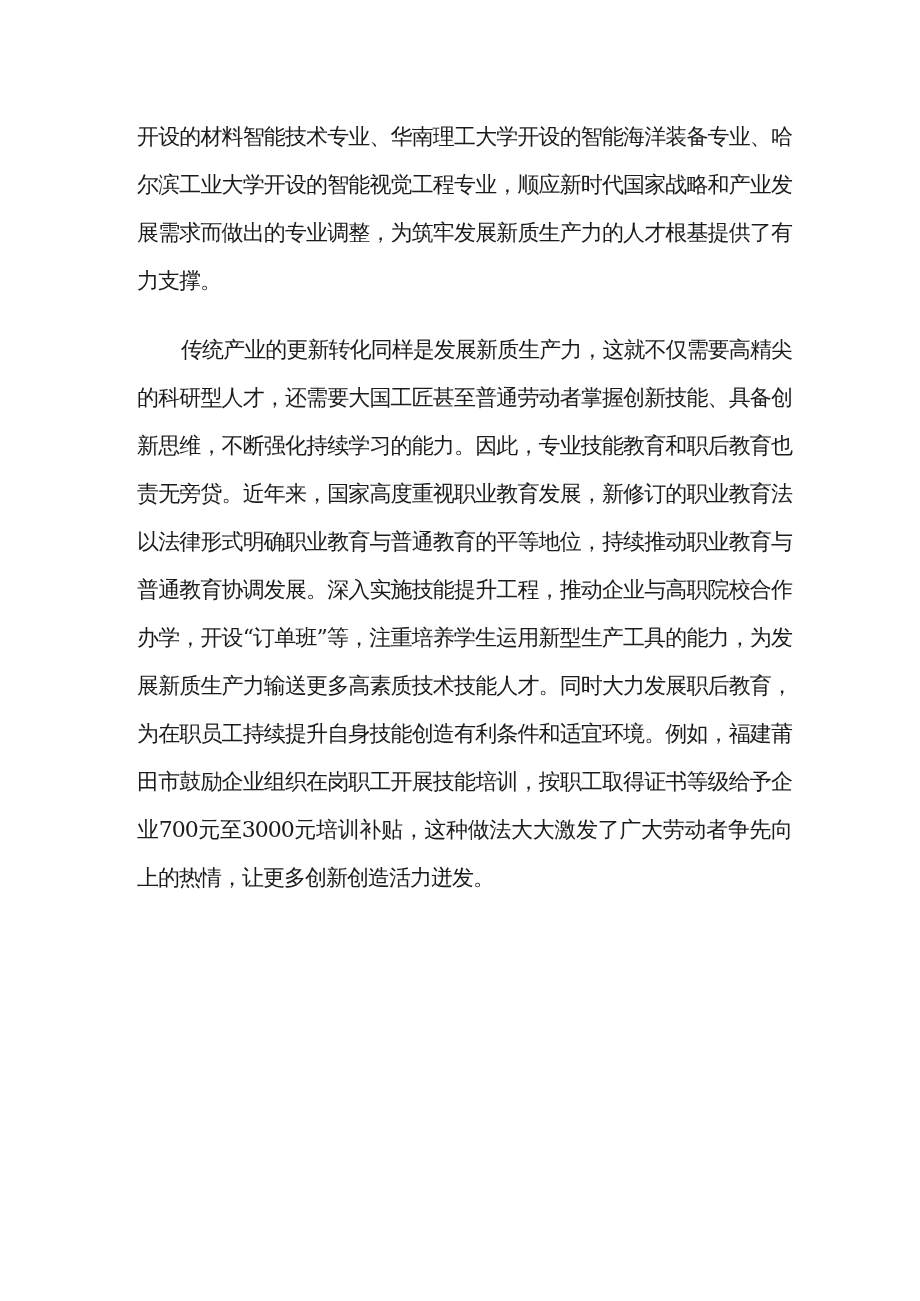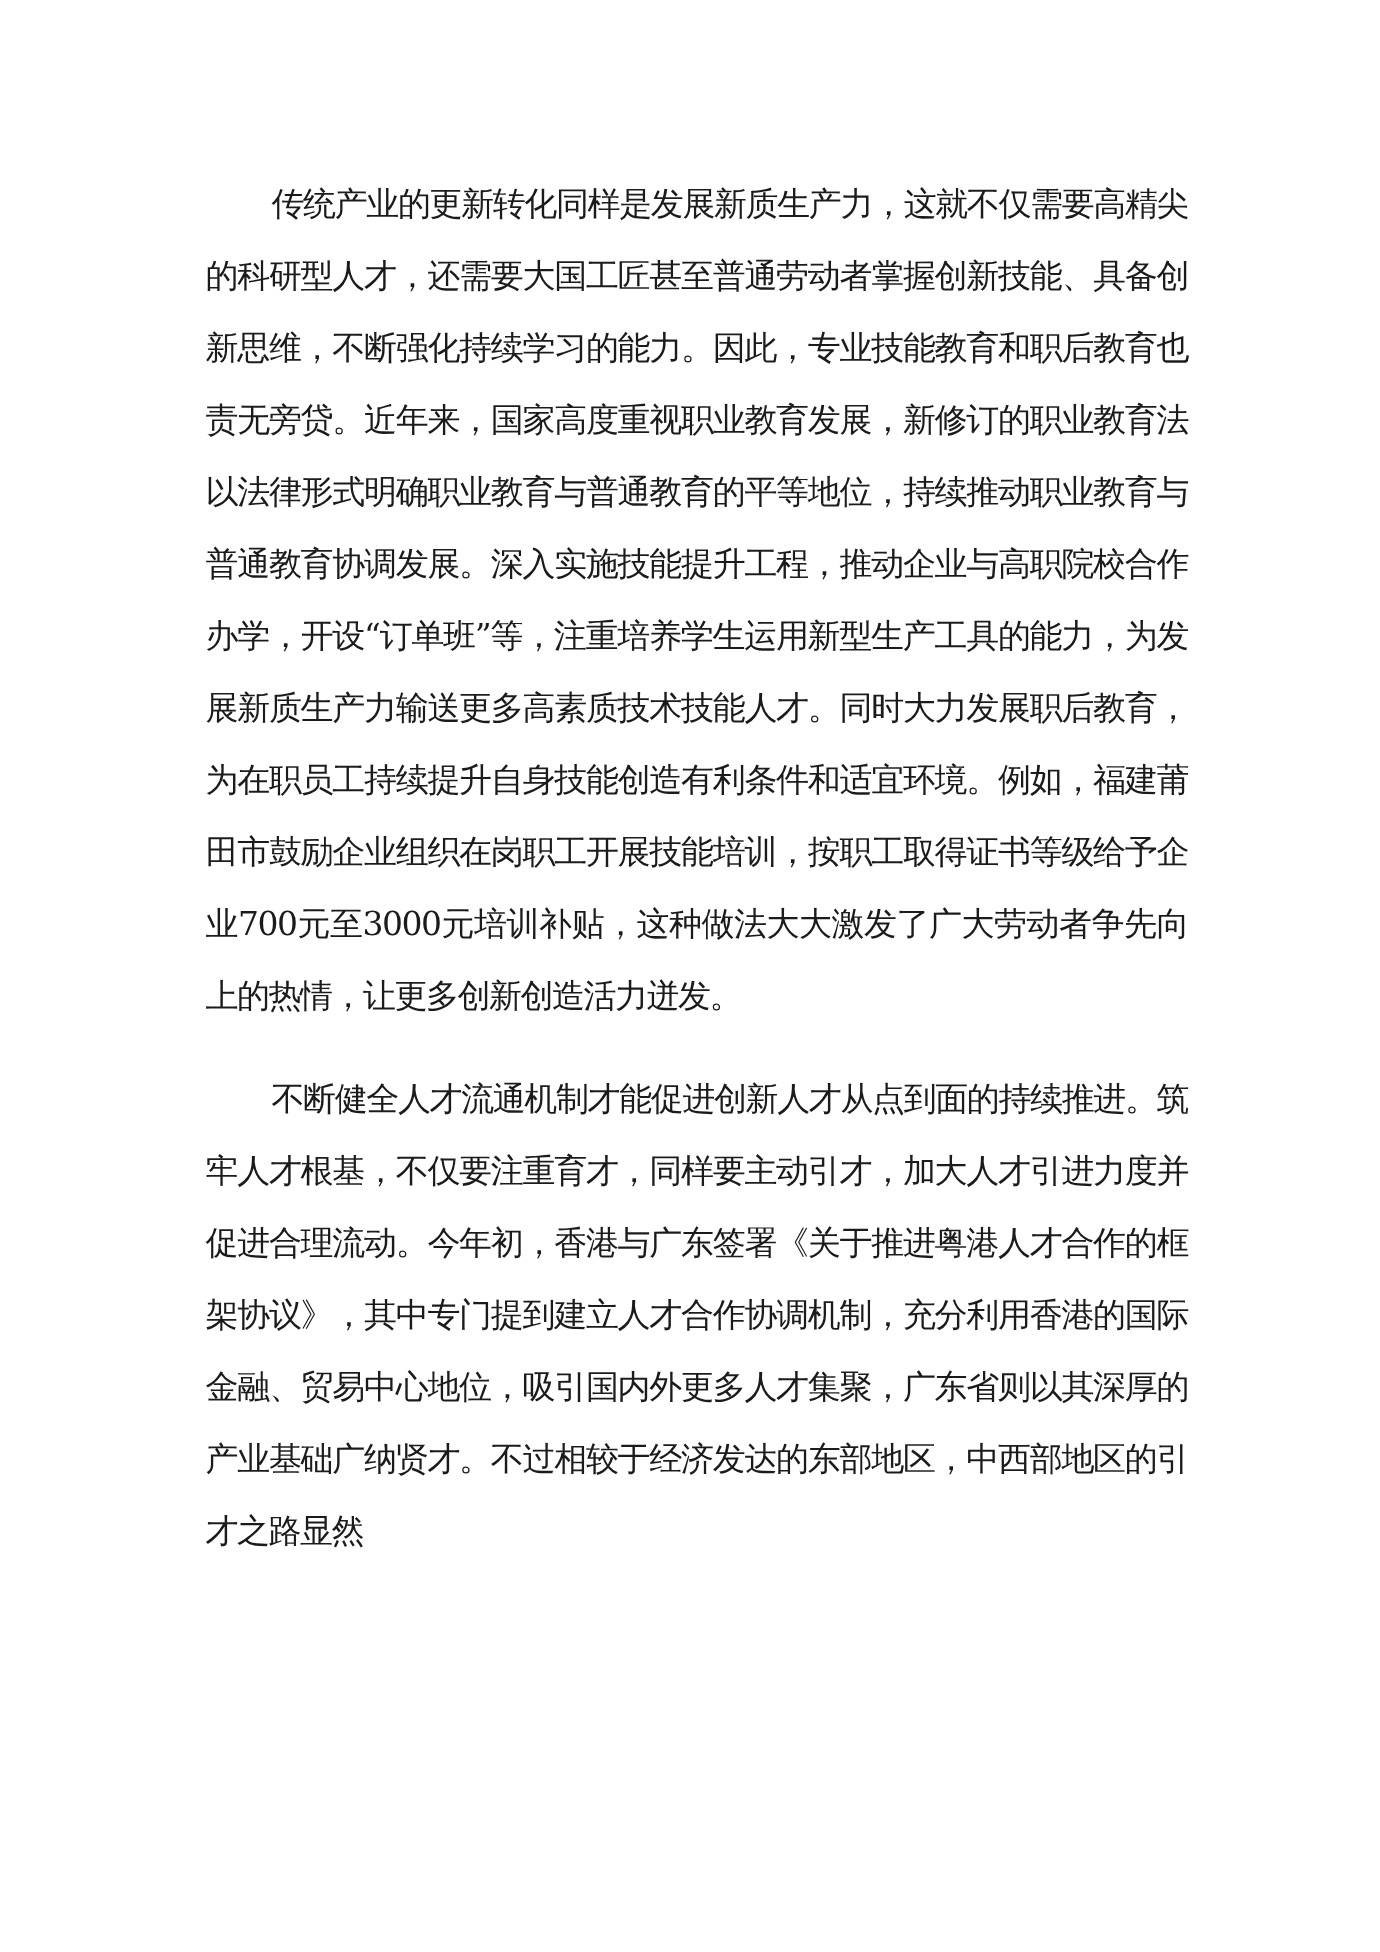--- a/index.html
+++ b/index.html
@@ -36,16 +36,16 @@
   }
   .doc-paragraph.indented {
     text-indent: 2em;
   }
 </style>
 </head>
 <body style="background: rgb(255, 255, 255);">
 
 <div class="doc-page">
   <div class="doc-content">
+    <p class="doc-paragraph" style="color: rgb(27, 27, 27);">开设的材料智能技术专业、华南理工大学开设的智能海洋装备专业、哈尔滨工业大学开设的智能视觉工程专业，顺应新时代国家战略和产业发展需求而做出的专业调整，为筑牢发展新质生产力的人才根基提供了有力支撑。</p>
     <p class="doc-paragraph indented" style="color: rgb(27, 27, 27);">传统产业的更新转化同样是发展新质生产力，这就不仅需要高精尖的科研型人才，还需要大国工匠甚至普通劳动者掌握创新技能、具备创新思维，不断强化持续学习的能力。因此，专业技能教育和职后教育也责无旁贷。近年来，国家高度重视职业教育发展，新修订的职业教育法以法律形式明确职业教育与普通教育的平等地位，持续推动职业教育与普通教育协调发展。深入实施技能提升工程，推动企业与高职院校合作办学，开设“订单班”等，注重培养学生运用新型生产工具的能力，为发展新质生产力输送更多高素质技术技能人才。同时大力发展职后教育，为在职员工持续提升自身技能创造有利条件和适宜环境。例如，福建莆田市鼓励企业组织在岗职工开展技能培训，按职工取得证书等级给予企业700元至3000元培训补贴，这种做法大大激发了广大劳动者争先向上的热情，让更多创新创造活力迸发。</p>
-    <p class="doc-paragraph indented" style="color: rgb(27, 27, 27);">不断健全人才流通机制才能促进创新人才从点到面的持续推进。筑牢人才根基，不仅要注重育才，同样要主动引才，加大人才引进力度并促进合理流动。今年初，香港与广东签署《关于推进粤港人才合作的框架协议》，其中专门提到建立人才合作协调机制，充分利用香港的国际金融、贸易中心地位，吸引国内外更多人才集聚，广东省则以其深厚的产业基础广纳贤才。不过相较于经济发达的东部地区，中西部地区的引才之路显然</p>
   </div>
 </div>
 
 </body></html>

